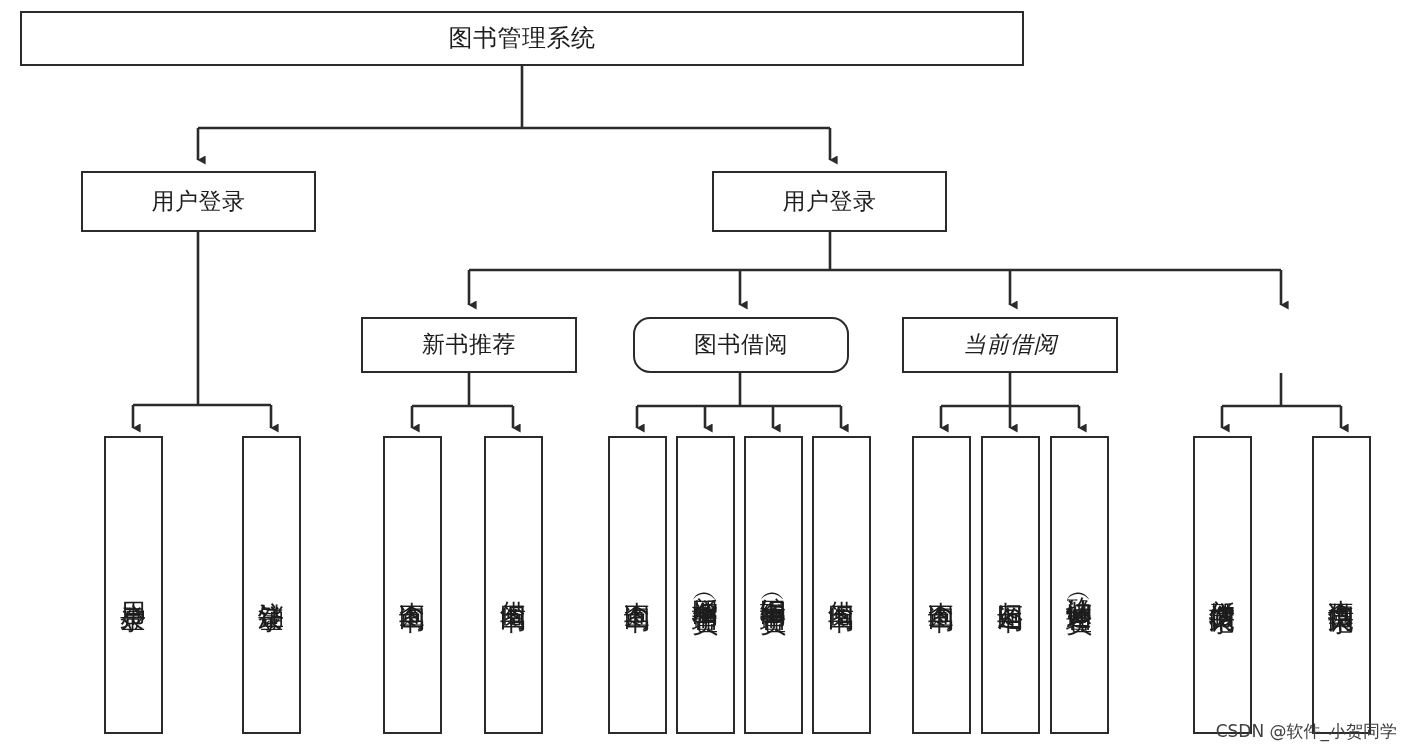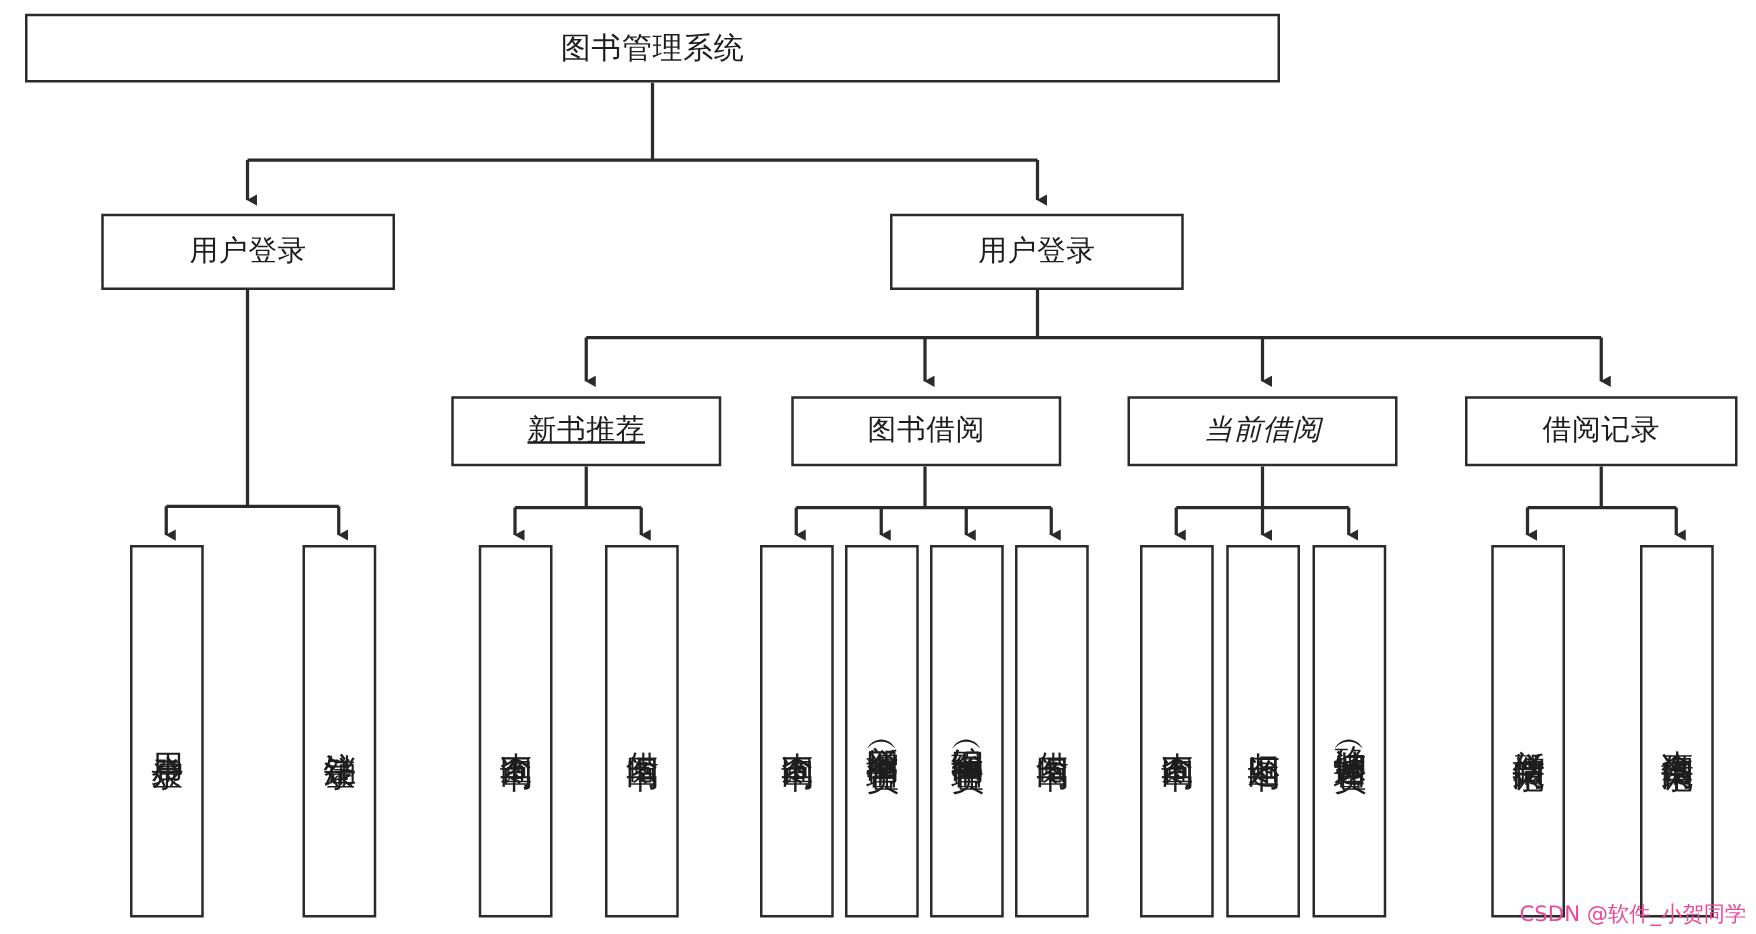--- a/index.html
+++ b/index.html
@@ -48,21 +48,21 @@
     letter-spacing:2px;
     line-height:1;
     white-space:nowrap;
   }
 
   .watermark{
     position:absolute;
     right:8px;
     bottom:4px;
     font-size:17px;
-    color:#ec4899;
+    color:#404040;
     white-space:nowrap;
     user-select:none;
   }
 </style>
 </head>
 <body>
 
 <div id="canvas">
 
   <svg class="edges" viewBox="0 0 1405 747">
@@ -119,31 +119,28 @@
     <span class="lbl">图书管理系统</span>
   </div>
 
   <div class="node h-node" style="left:81px;top:171px;width:235px;height:61px;">
     <span class="lbl">用户登录</span>
   </div>
   <div class="node h-node" style="left:712px;top:171px;width:235px;height:61px;">
     <span class="lbl">用户登录</span>
   </div>
 
-  <div class="node h-node" style="left:361px;top:317px;width:216px;height:56px;text-decoration:underline;">
+  <div class="node h-node" style="left:361px;top:317px;width:216px;height:56px;">
     <span class="lbl">新书推荐</span>
   </div>
-  <div class="node h-node" style="left:633px;top:317px;width:216px;height:56px;">
+  <div class="node h-node" style="left:633px;top:317px;width:216px;height:56px;border-radius:17px;">
     <span class="lbl">图书借阅</span>
   </div>
   <div class="node h-node" style="left:902px;top:317px;width:216px;height:56px;font-style:italic;">
     <span class="lbl">当前借阅</span>
-  </div>
-  <div class="node h-node" style="left:1172px;top:317px;width:218px;height:56px;">
-    <span class="lbl">借阅记录</span>
   </div>
 
   <div class="node v-node" style="left:104px;top:436px;width:59px;height:298px;">
     <span class="lbl">用户登录</span>
   </div>
   <div class="node v-node" style="left:242px;top:436px;width:59px;height:298px;">
     <span class="lbl">注销登录</span>
   </div>
 
   <div class="node v-node" style="left:383px;top:436px;width:59px;height:298px;">

